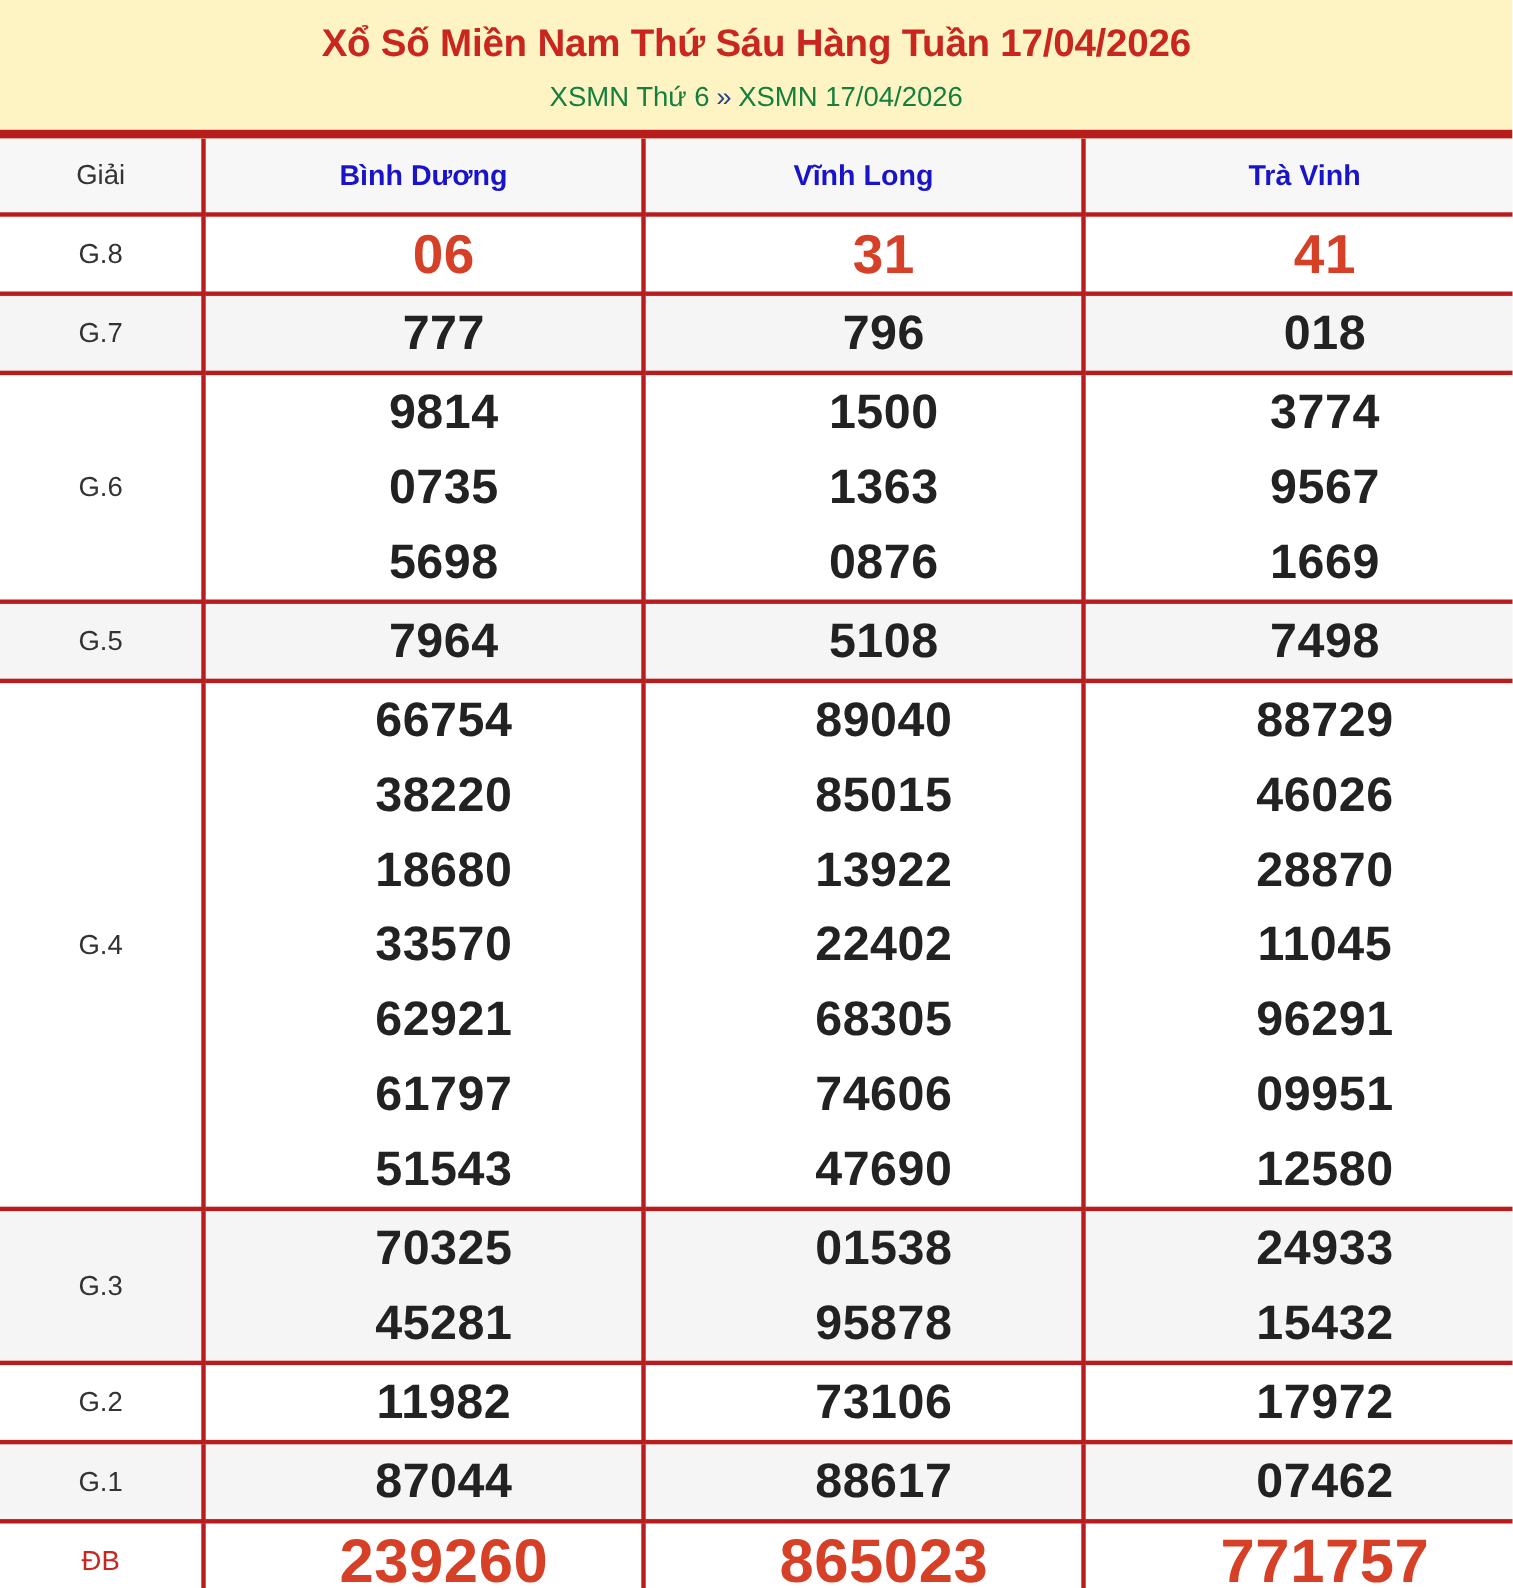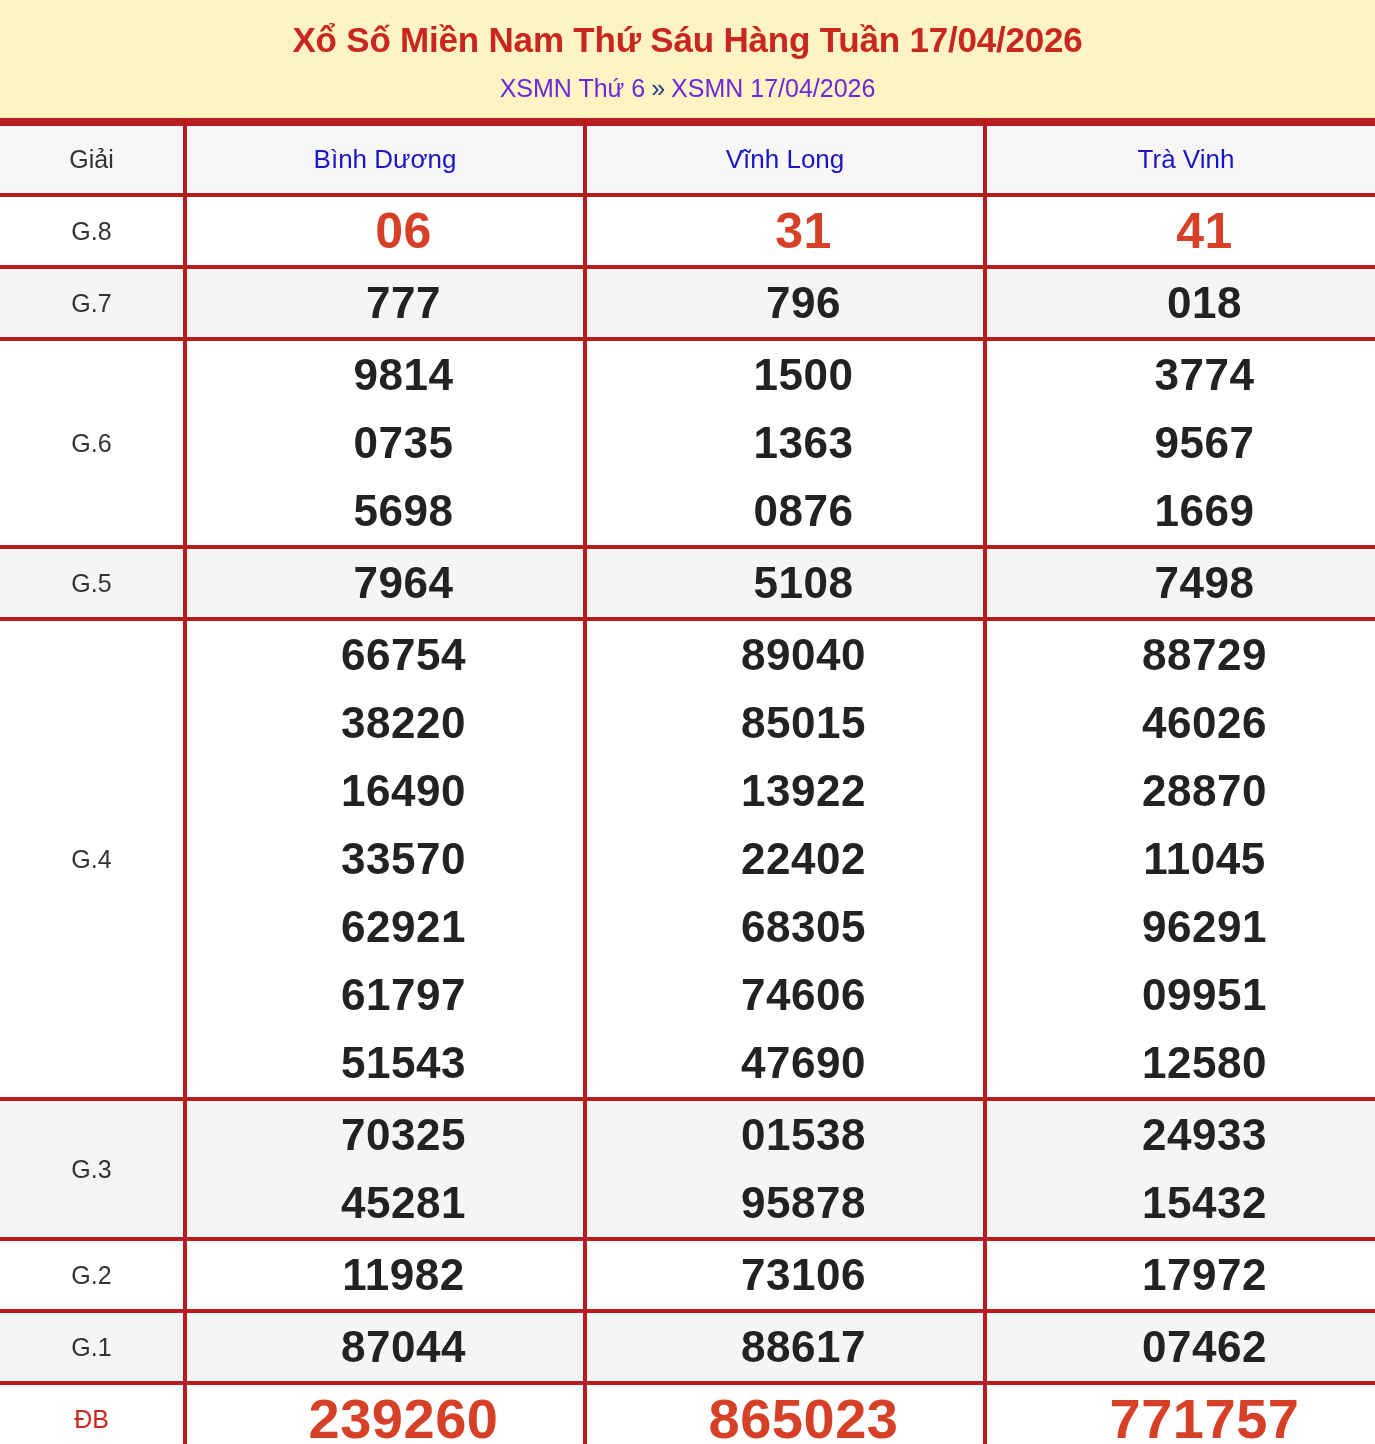--- a/index.html
+++ b/index.html
@@ -3,32 +3,32 @@
 <meta charset="utf-8">
 <style>
   * { box-sizing: border-box; margin: 0; padding: 0; }
   html, body { width: 1375px; height: 1444px; overflow: hidden; background: #ffffff; font-family: "Liberation Sans", sans-serif; }
   .header {
     height: 126px; background: #fdf3c3; text-align: center;
     border-bottom: 8px solid #b91c1c;
   }
   .title { color: #c8261f; font-size: 35px; font-weight: bold; padding-top: 20px; line-height: 40px; letter-spacing: -0.2px; }
   .breadcrumb { color: #2d4486; font-size: 25px; line-height: 30px; margin-top: 13px; }
-  .breadcrumb a { color: #6d28d9; text-decoration: none; }
+  .breadcrumb a { color: #15803d; text-decoration: none; }
   .breadcrumb .sep { margin: 0 6px; }
   table { width: 1375px; border-collapse: collapse; table-layout: fixed; }
   col.c0 { width: 185px; }
   col.c1, col.c2, col.c3 { width: 400px; }
   td, th { border: 4px solid #b91c1c; text-align: center; vertical-align: middle; }
   tr > :first-child { border-left: none; }
   tr > :last-child { border-right: none; }
   thead tr { height: 69px; background: #f7f7f7; }
   thead th { border-top: none; }
   th.giai { font-weight: normal; color: #333; font-size: 25px; margin-left: 24px; }
-  th.prov { color: #1a14c8; font-size: 26px; font-weight: normal; }
+  th.prov { color: #1a14c8; font-size: 26px; font-weight: bold; }
   td.label { color: #333; font-size: 25px; }
   td.label.db { color: #c8261f; }
   tr.alt { background: #f5f5f5; }
   tr.wht { background: #ffffff; }
   .num { display: block; font-weight: bold; color: #222; font-size: 44px; line-height: 68px; letter-spacing: 0.5px; padding-left: 37px; }
   .num.red { color: #d64027; font-size: 50px; }
   .num.db { color: #d64027; font-size: 56px; }
   .tabs { display: flex; height: 8px; border-top: 1px solid #dddddd; background: #efefef; }
   .tab { width: 109px; height: 8px; border-right: 1px solid #dcdcdc; background: #efefef; }
   .tab.active { width: 95px; background: #b8271f; }
@@ -111,21 +111,21 @@
         </td>
         <td>
           <span class="num">7498</span>
         </td>
       </tr>
       <tr class="wht">
         <td class="label">G.4</td>
         <td>
           <span class="num">66754</span>
           <span class="num">38220</span>
-          <span class="num">16490</span>
+          <span class="num">18680</span>
           <span class="num">33570</span>
           <span class="num">62921</span>
           <span class="num">61797</span>
           <span class="num">51543</span>
         </td>
         <td>
           <span class="num">89040</span>
           <span class="num">85015</span>
           <span class="num">13922</span>
           <span class="num">22402</span>

